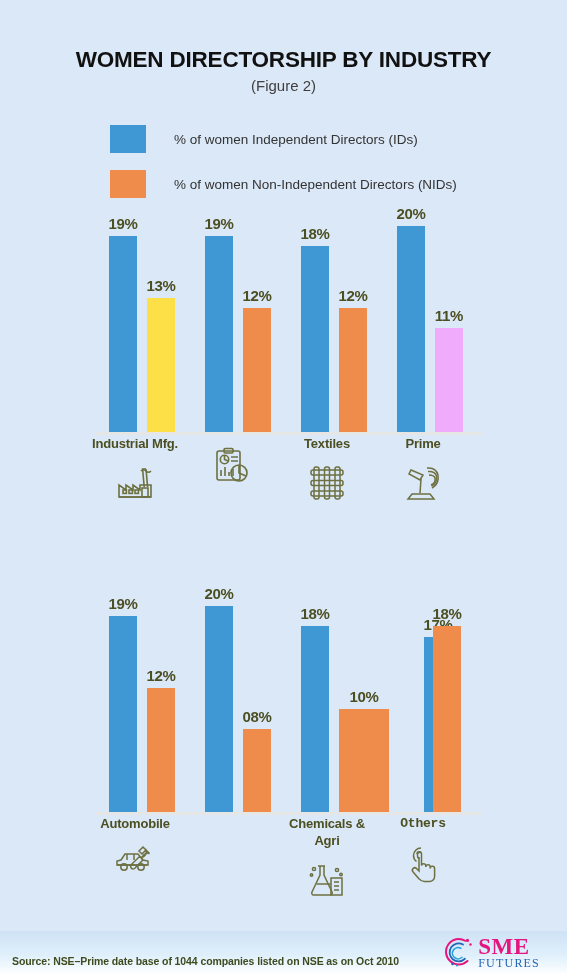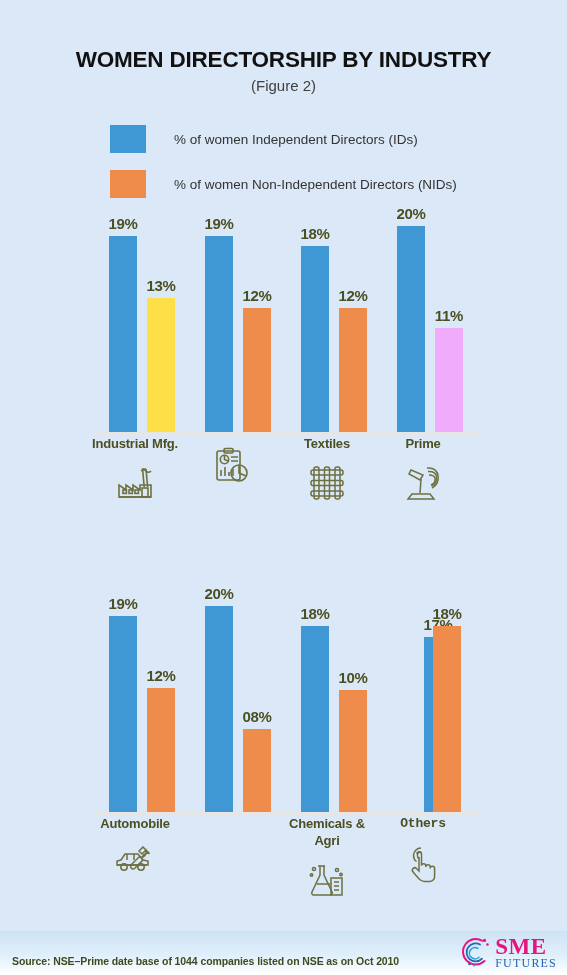--- a/index.html
+++ b/index.html
@@ -84,21 +84,21 @@
   .footer{
     position:absolute;left:0;bottom:0;width:567px;height:44px;
     background:linear-gradient(to bottom,#cfe2f5 0%,#dff0fb 55%,#ffffff 100%);
   }
   .source{
     position:absolute;left:12px;top:24px;
     font-size:10.5px;font-weight:bold;color:#3f4a1e;white-space:nowrap;
     letter-spacing:-0.1px;
   }
   .logo{
-    position:absolute;right:10px;top:4px;
+    position:absolute;right:27px;top:4px;
     display:flex;align-items:center;
   }
   .logo-mark{width:30px;height:32px;flex:none;}
   .logo-text{margin-left:3px;line-height:1;}
   .logo-sme{
     font-family:"Liberation Serif", serif;
     font-size:23px;font-weight:bold;color:#e5157f;letter-spacing:0.5px;
     display:block;
   }
   .logo-futures{
@@ -277,21 +277,21 @@
         </div>
       </div>
 
       <div class="group" style="left:192px;width:80px;">
         <div class="bar-wrap" style="left:14px;">
           <div class="bar" style="height: 186px; background: rgb(63, 152, 212);">
             <span class="bar-value">18%</span>
           </div>
         </div>
         <div class="bar-wrap" style="left:52px;">
-          <div class="bar orange" style="height: 122px; background: rgb(239, 140, 75);">
+          <div class="bar orange" style="height: 103px; background: rgb(239, 140, 75); padding-left: 22px;">
             <span class="bar-value">10%</span>
           </div>
         </div>
       </div>
 
       <div class="group" style="left:288px;width:80px;">
         <div class="bar-wrap" style="left:18px;">
           <div class="bar" style="height: 175px; background: rgb(63, 152, 212); margin-left: 23px;">
             <span class="bar-value">17%</span>
           </div>

